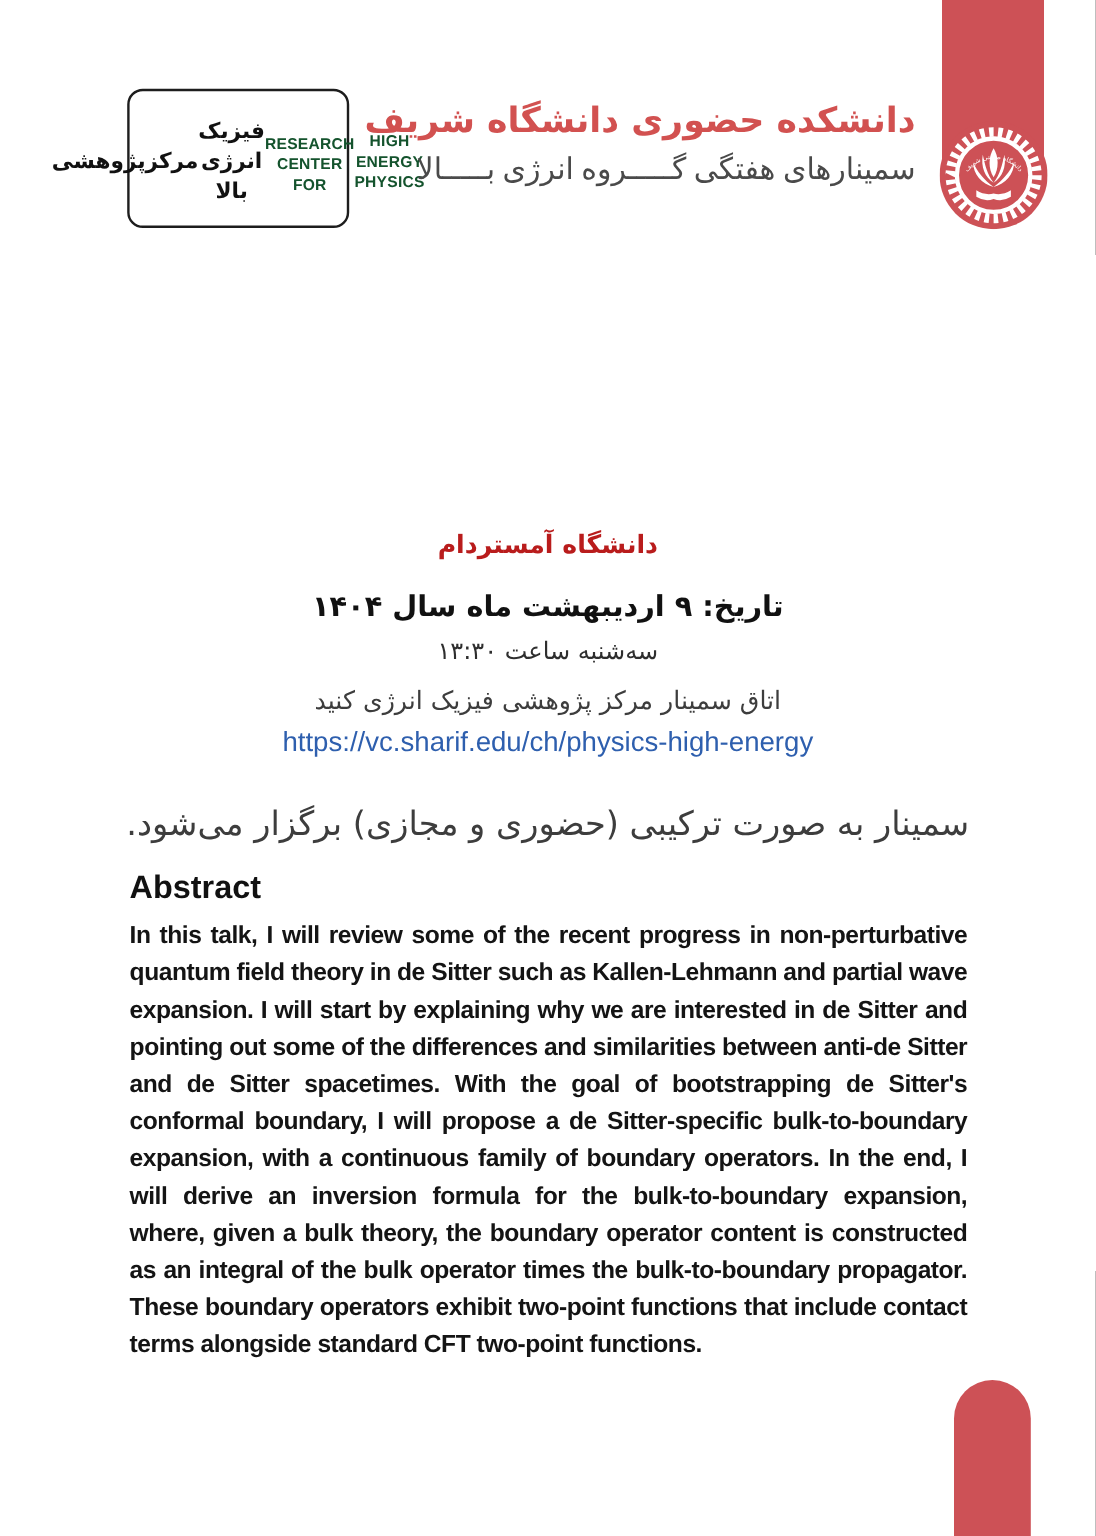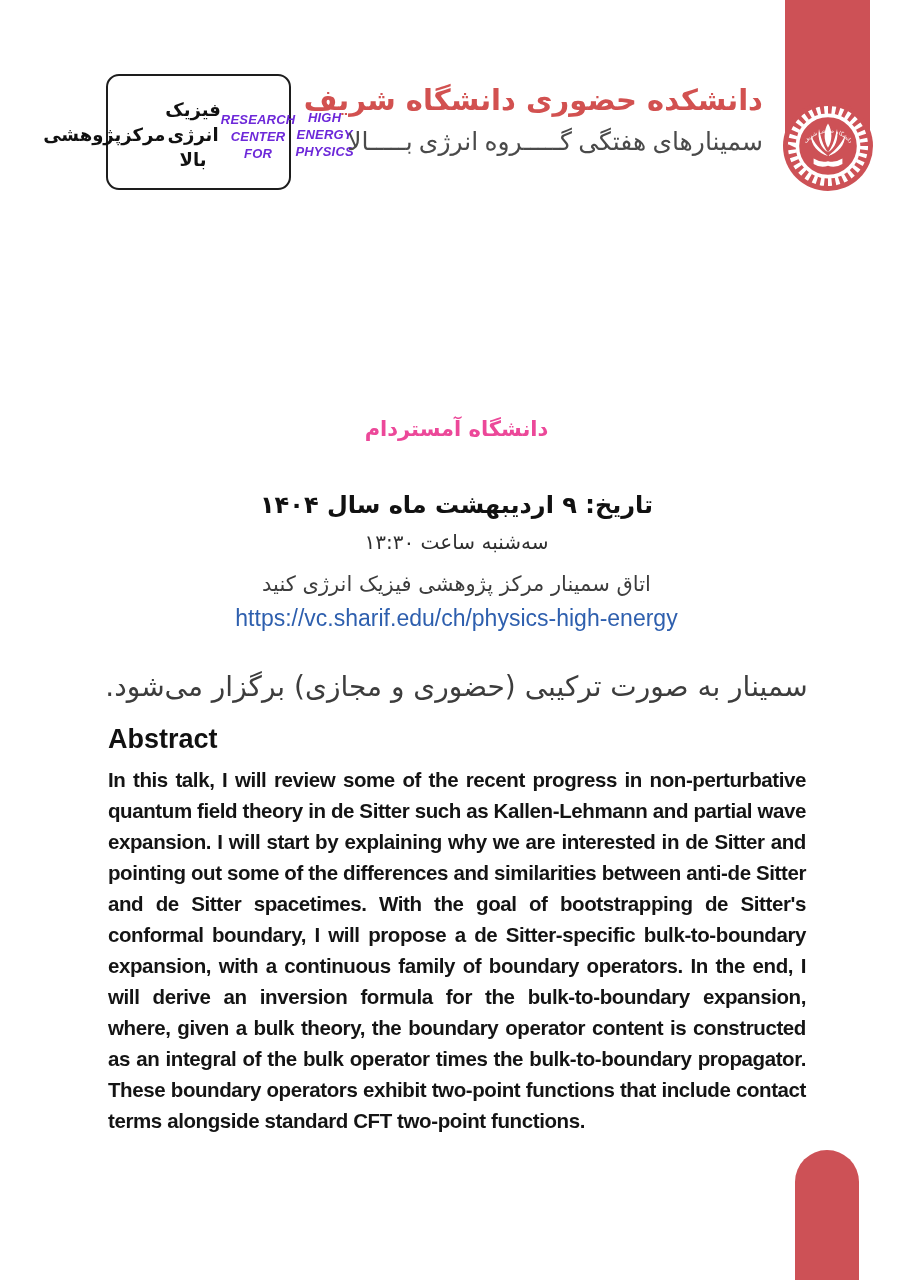--- a/index.html
+++ b/index.html
@@ -34,21 +34,21 @@
     left: 106px; top: 74px;
     width: 185px; height: 116px;
     border: 2.5px solid #1d1d1d;
     border-radius: 13px;
     display: flex; flex-direction: row;
     align-items: center; justify-content: center;
     text-align: center;
     padding-top: 4px;
   }
   .org-fa { font-family: "DejaVu Sans", sans-serif; direction: rtl; font-weight: bold; font-size: 18px; line-height: 25px; color: #111; }
-  .org-en { font-weight: bold; font-size: 13px; line-height: 17px; color: #6d28d9; margin-top: 5px; letter-spacing: 0.2px; font-style: italic; }
+  .org-en { font-weight: bold; font-size: 13px; line-height: 17px; color: #14532d; margin-top: 5px; letter-spacing: 0.2px; }
 
   
   .dept {
     position: absolute;
     right: 150px; top: 78px;
     text-align: right;
   }
   .dept-title { font-family: "DejaVu Sans", sans-serif; direction: rtl; font-weight: bold; font-size: 29px; line-height: 44px; color: #d25150; }
   .dept-sub { font-family: Liberation Serif, serif; direction: rtl; font-size: 25px; line-height: 40px; color: #4a4a4a; }
 
@@ -62,21 +62,21 @@
     font-size: 40px;
     line-height: 50px;
     letter-spacing: -0.5px;
     color: #121212;
   }
 
   .centered { position: absolute; left: 0; width: 913px; text-align: center; }
 
   .speaker { top: 386px; font-size: 33px; line-height: 46px; font-weight: bold; color: #111; }
   .speaker .last { color: #e51a10; }
-  .affiliation { top: 413px; font-size: 21px; line-height: 32px; font-weight: bold; color: #ec4899; }
+  .affiliation { top: 438px; font-size: 21px; line-height: 32px; font-weight: bold; color: #b91c1c; }
   .date { top: 486px; font-size: 24px; line-height: 38px; font-weight: bold; color: #111; }
   .time { top: 527px; font-size: 20px; line-height: 30px; color: #2e2e2e; }
   .location { top: 567px; font-size: 21px; line-height: 34px; color: #3d3d3d; }
   .link-line { top: 601px; font-size: 23px; line-height: 34px; }
   .link-line a { color: #2e5fae; text-decoration: none; }
   .format-note { top: 670px; font-size: 28px; line-height: 34px; color: #3d3d3d; text-align: center; }
   .warning { top: 671px; font-size: 21px; line-height: 33px; font-weight: bold; color: #e51a10; }
 
   
   .abstract-heading {

